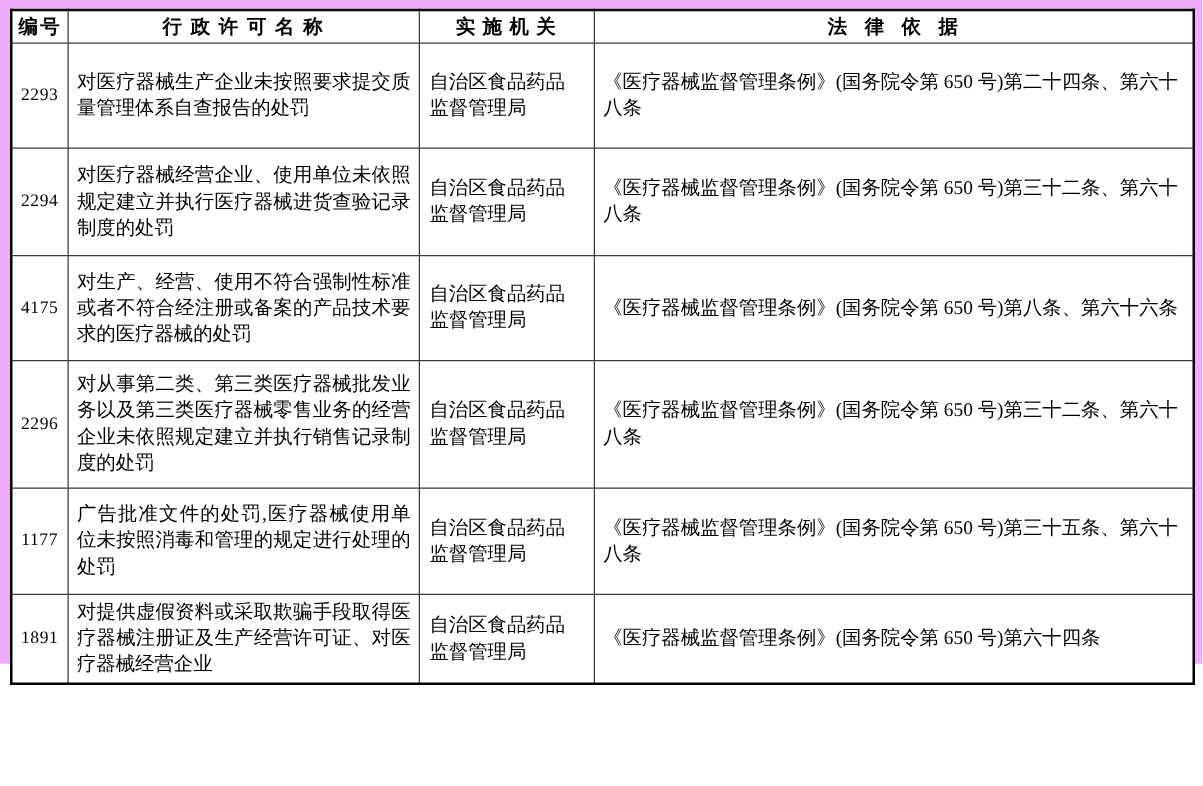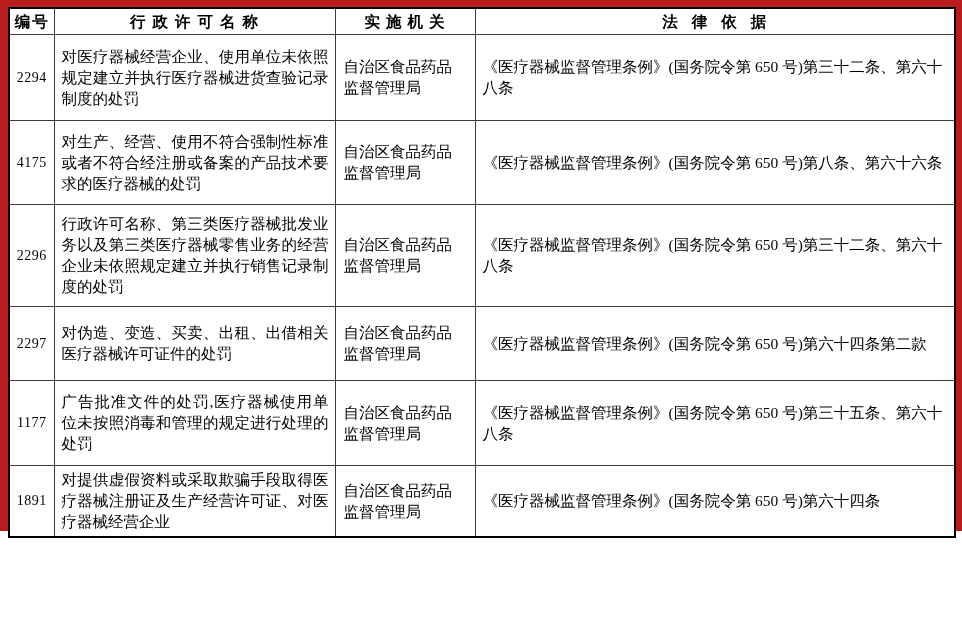--- a/index.html
+++ b/index.html
@@ -9,21 +9,21 @@
     width: 962px;
     height: 629px;
     overflow: hidden;
     font-family: "Liberation Serif", "DejaVu Serif", serif;
     color: #000000;
   }
   .page {
     position: relative;
     width: 962px;
     height: 531px;
-    background: #b91c1c;
+    background: #f0abfc;
   }
   table.doc-table {
     position: absolute;
     left: 8px;
     top: 7px;
     width: 946px;
     border-collapse: collapse;
     table-layout: fixed;
     background: #ffffff;
   }
@@ -80,43 +80,43 @@
     </colgroup>
     <thead>
       <tr style="height:26px">
         <th class="h-id">编号</th>
         <th class="h-name">行政许可名称</th>
         <th class="h-agency">实施机关</th>
         <th class="h-legal">法律依据</th>
       </tr>
     </thead>
     <tbody>
+      <tr style="height:84px">
+        <td class="c-id">2293</td>
+        <td class="c-name">对医疗器械生产企业未按照要求提交质量管理体系自查报告的处罚</td>
+        <td class="c-agency">自治区食品药品监督管理局</td>
+        <td class="c-legal">《医疗器械监督管理条例》(国务院令第 650 号)第二十四条、第六十八条</td>
+      </tr>
       <tr style="height:86px">
         <td class="c-id">2294</td>
         <td class="c-name">对医疗器械经营企业、使用单位未依照规定建立并执行医疗器械进货查验记录制度的处罚</td>
         <td class="c-agency">自治区食品药品监督管理局</td>
         <td class="c-legal">《医疗器械监督管理条例》(国务院令第 650 号)第三十二条、第六十八条</td>
       </tr>
       <tr style="height:84px">
         <td class="c-id">4175</td>
         <td class="c-name">对生产、经营、使用不符合强制性标准或者不符合经注册或备案的产品技术要求的医疗器械的处罚</td>
         <td class="c-agency">自治区食品药品监督管理局</td>
         <td class="c-legal">《医疗器械监督管理条例》(国务院令第 650 号)第八条、第六十六条</td>
       </tr>
       <tr style="height:102px">
         <td class="c-id">2296</td>
-        <td class="c-name">行政许可名称、第三类医疗器械批发业务以及第三类医疗器械零售业务的经营企业未依照规定建立并执行销售记录制度的处罚</td>
+        <td class="c-name">对从事第二类、第三类医疗器械批发业务以及第三类医疗器械零售业务的经营企业未依照规定建立并执行销售记录制度的处罚</td>
         <td class="c-agency">自治区食品药品监督管理局</td>
         <td class="c-legal">《医疗器械监督管理条例》(国务院令第 650 号)第三十二条、第六十八条</td>
-      </tr>
-      <tr style="height:74px">
-        <td class="c-id">2297</td>
-        <td class="c-name">对伪造、变造、买卖、出租、出借相关医疗器械许可证件的处罚</td>
-        <td class="c-agency">自治区食品药品监督管理局</td>
-        <td class="c-legal">《医疗器械监督管理条例》(国务院令第 650 号)第六十四条第二款</td>
       </tr>
       <tr style="height:85px">
         <td class="c-id">1177</td>
         <td class="c-name">广告批准文件的处罚,医疗器械使用单位未按照消毒和管理的规定进行处理的处罚</td>
         <td class="c-agency">自治区食品药品监督管理局</td>
         <td class="c-legal">《医疗器械监督管理条例》(国务院令第 650 号)第三十五条、第六十八条</td>
       </tr>
       <tr style="height:72px">
         <td class="c-id">1891</td>
         <td class="c-name">对提供虚假资料或采取欺骗手段取得医疗器械注册证及生产经营许可证、对医疗器械经营企业</td>

